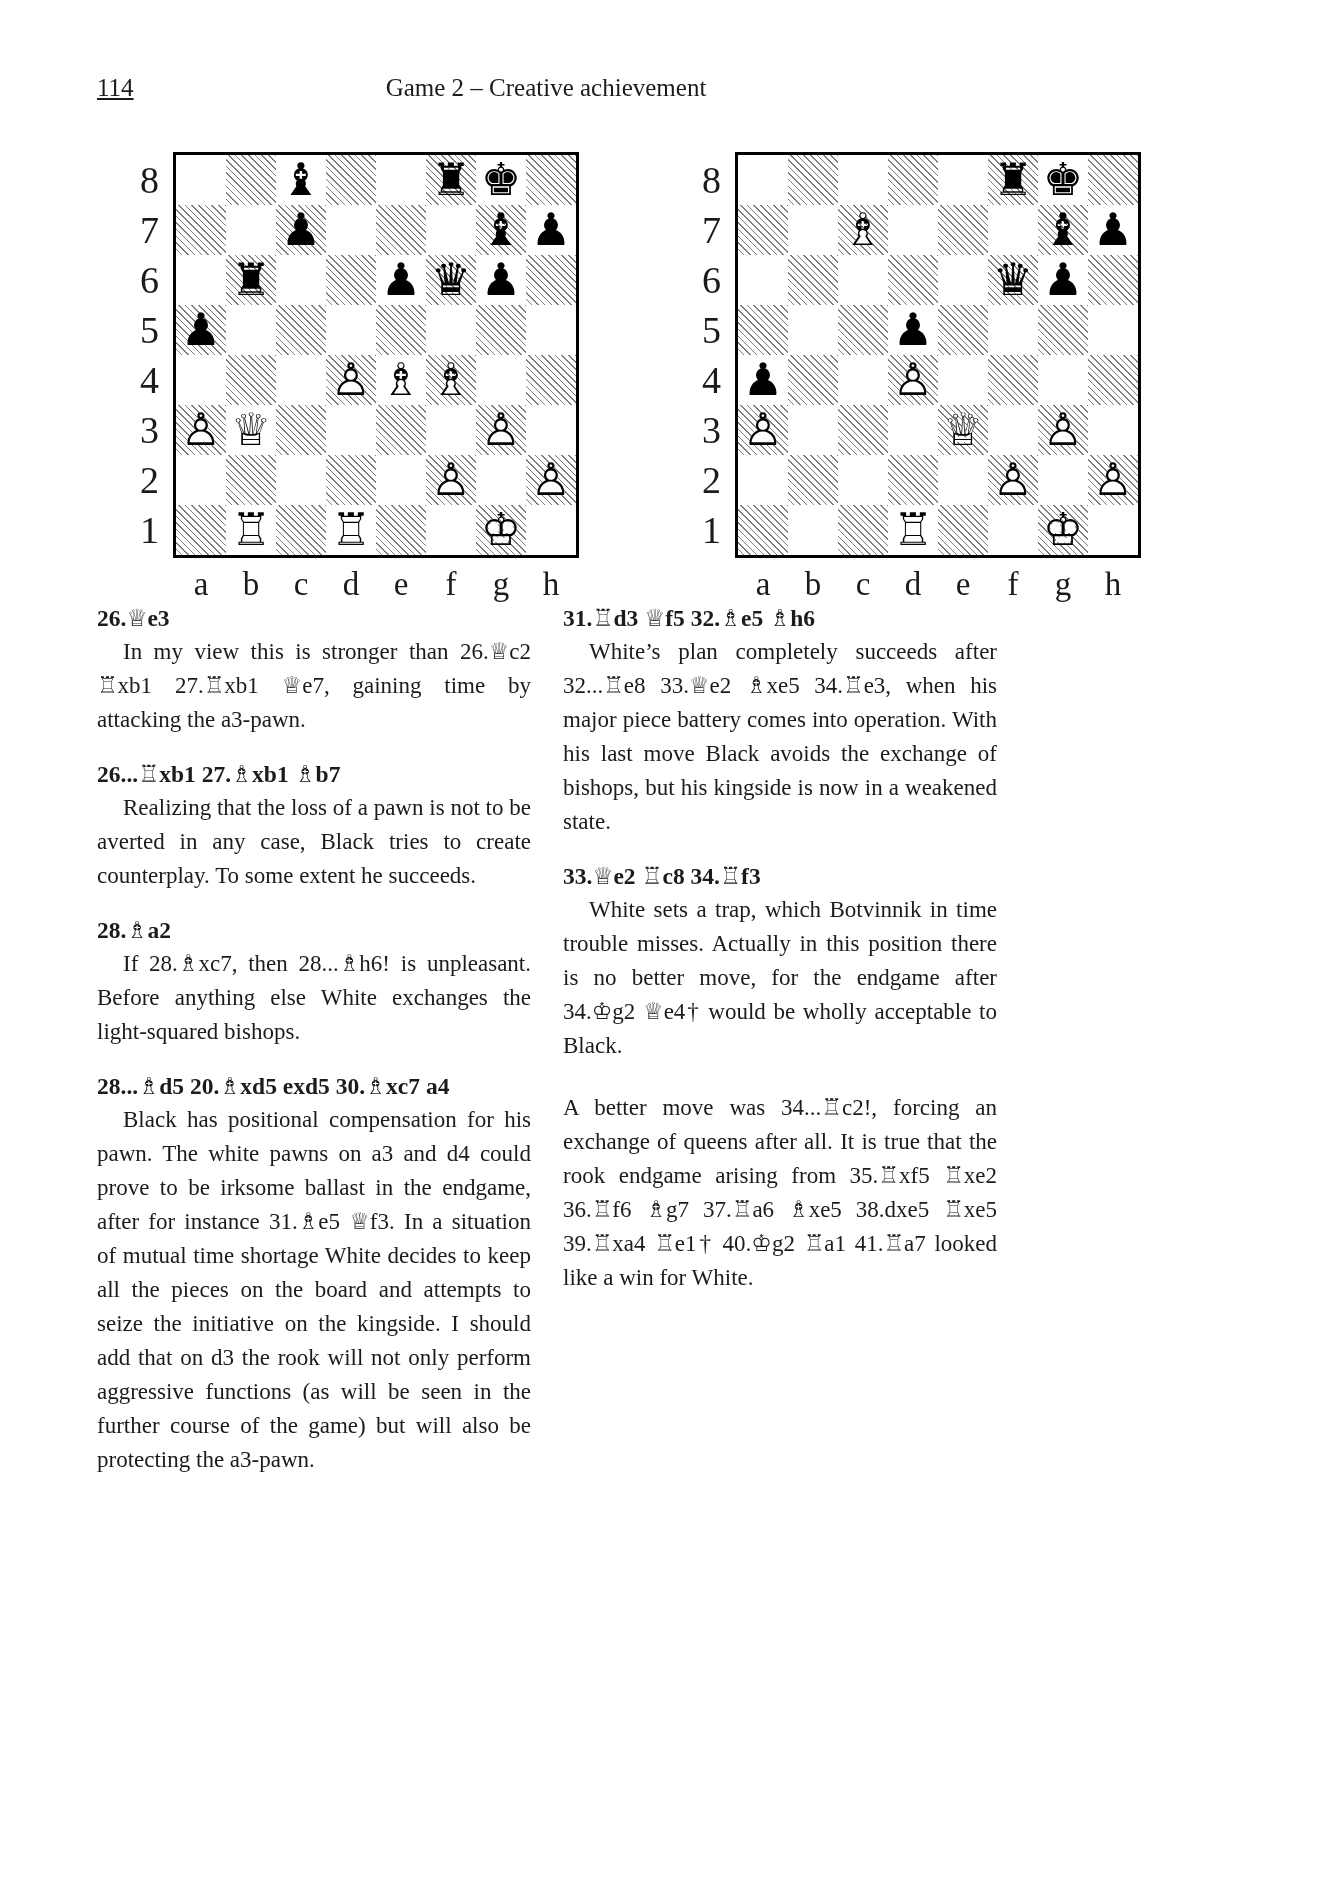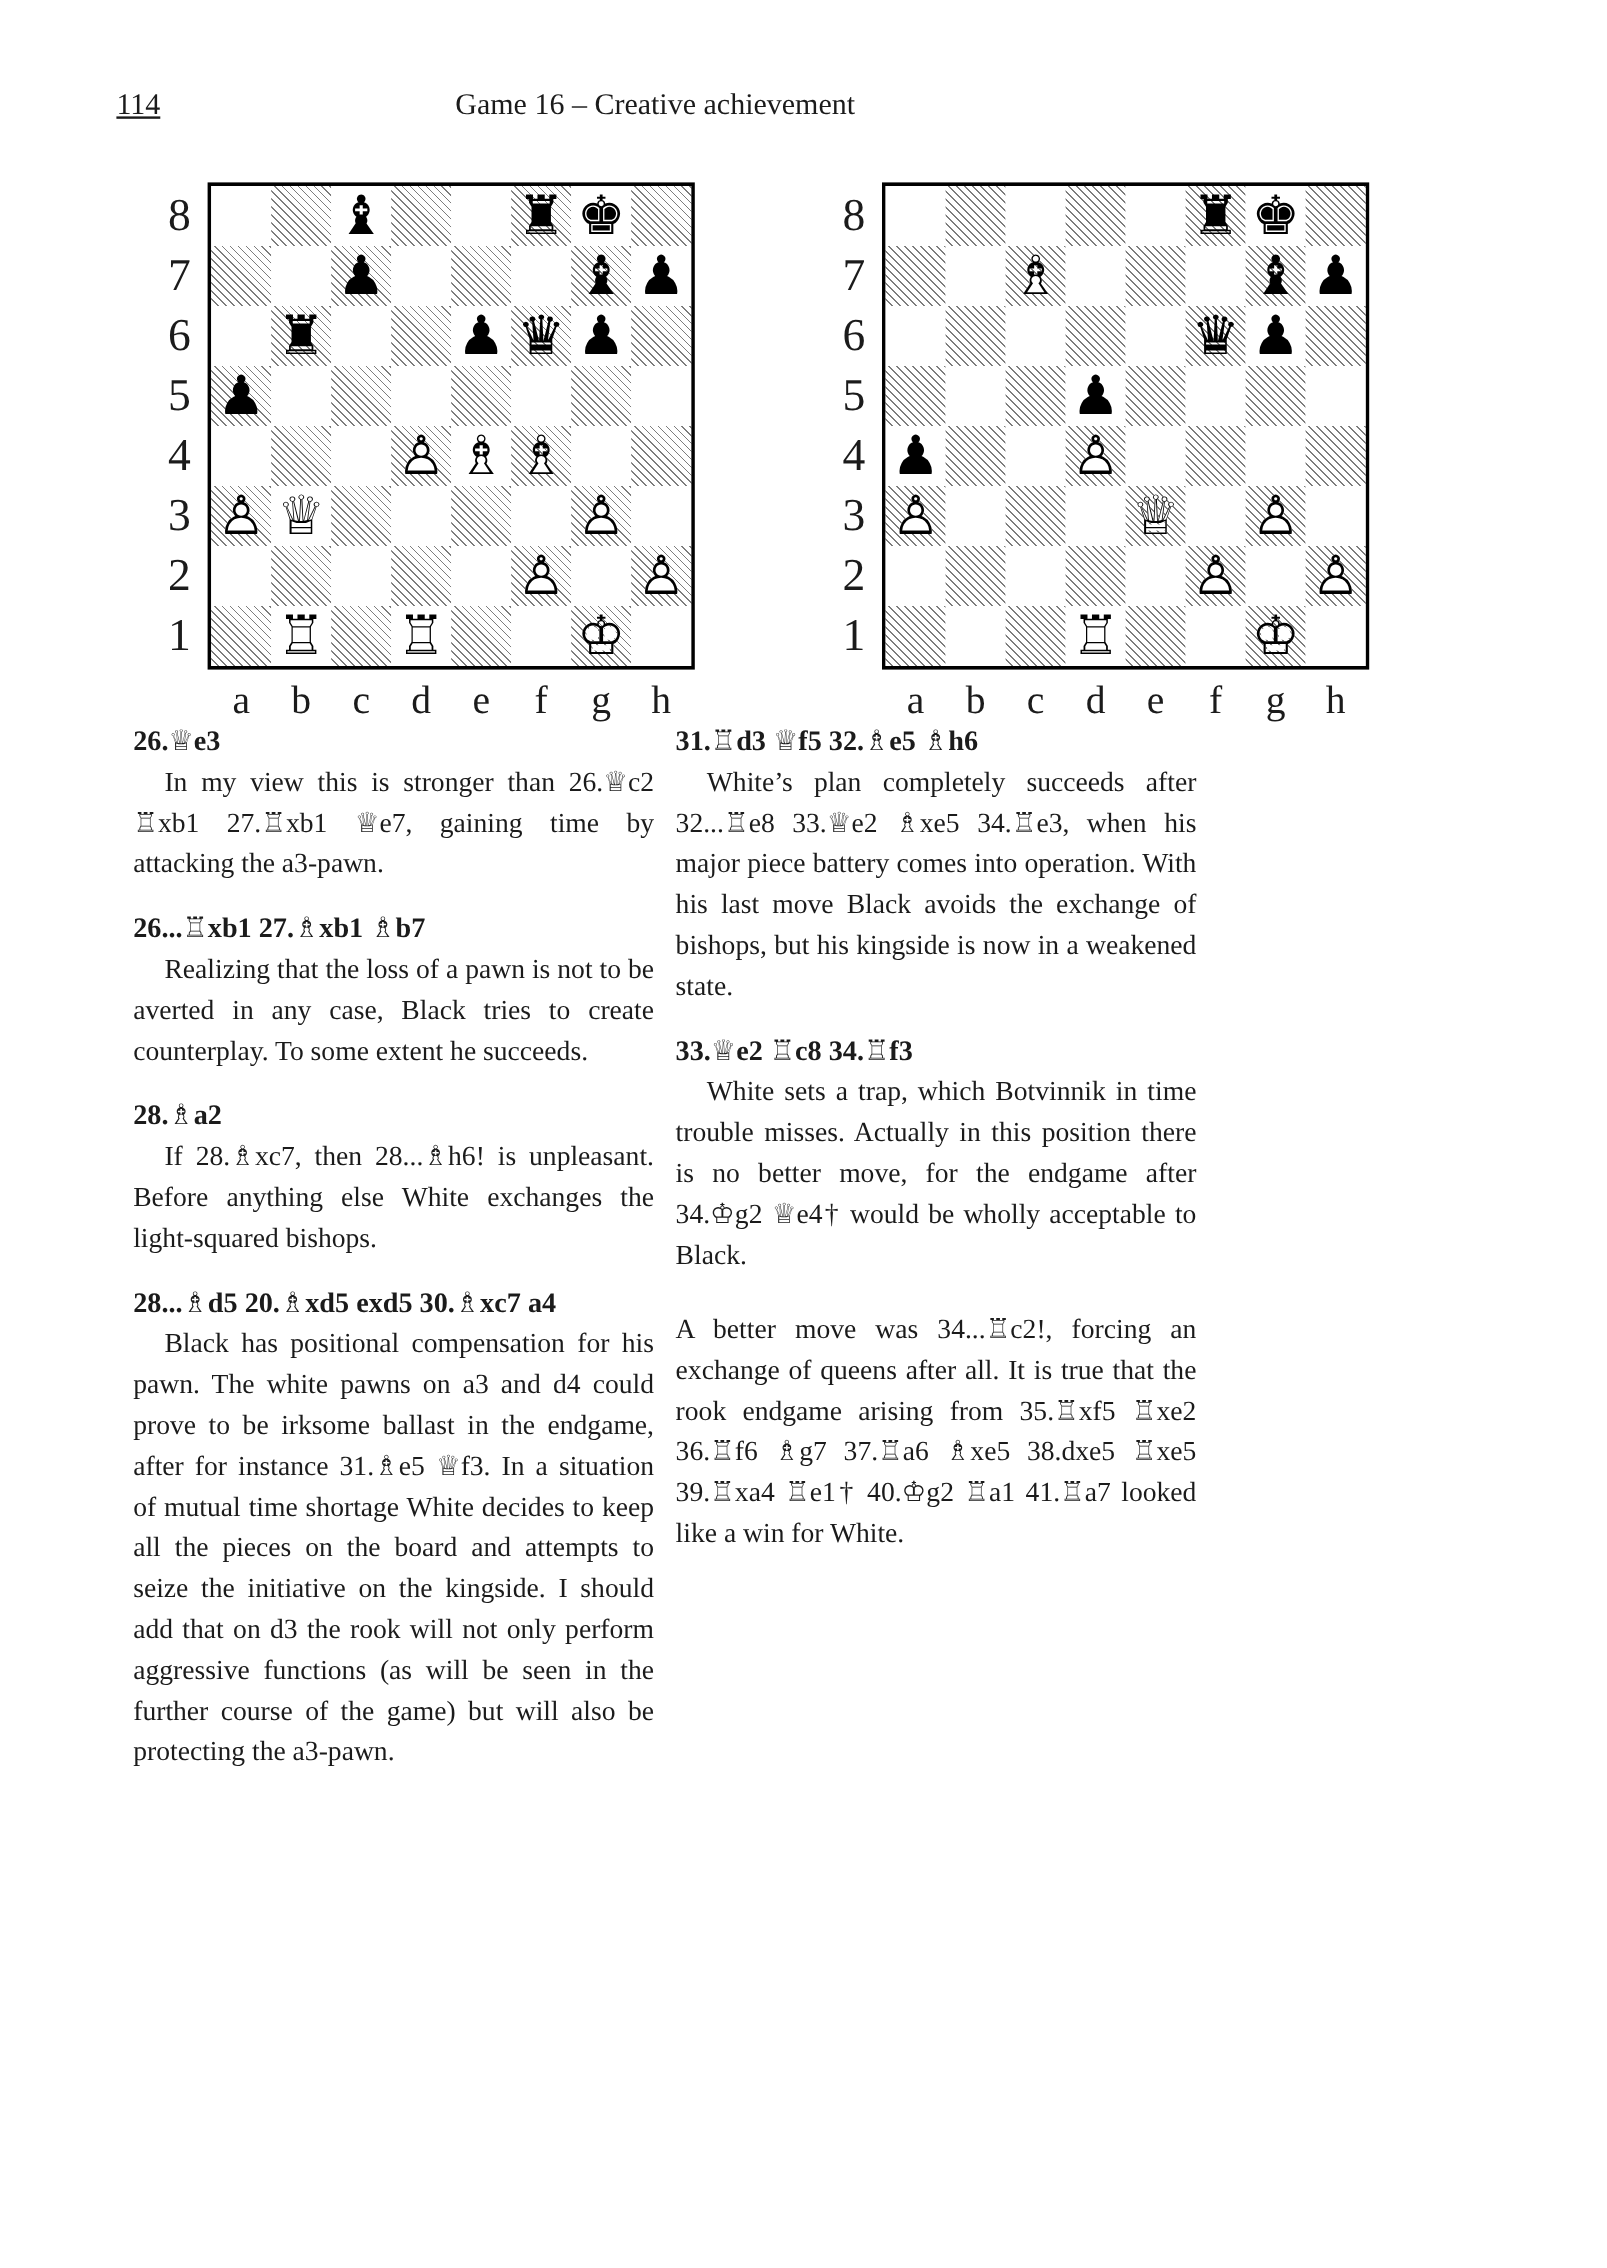--- a/index.html
+++ b/index.html
@@ -47,36 +47,36 @@
   .piece-glyph.black { color:#000000; }
 
   .files { position:absolute; left:79px; top:414px; width:400px; display:flex; }
   .file-label { width:50px; text-align:center; font-size:33px; }
 
   
   .column {
     position:absolute; top:601px; width:434px;
     font-size:23px; line-height:34px; text-align:justify;
   }
-  #column-left { left:111px; }
+  #column-left { left:97px; }
   #column-right { left:563px; }
 
   .column h3.heading {
     font-size:23.5px; font-weight:bold; margin:20px 0 0 0;
     line-height:34px; text-align:left;
   }
   .column h3.heading:first-child { margin-top:0; }
   .column p.para { margin:0; text-indent:26px; }
   .column p.para-noindent { margin:28px 0 0 0; text-indent:0; }
 </style>
 </head>
 <body>
 
 <div class="page-number">114</div>
-<div class="running-head">Game 16 – Creative achievement</div>
+<div class="running-head">Game 2 – Creative achievement</div>
 
 <div class="diagram" id="diagram-0">
   <div class="ranks">
       <div class="rank-label">8</div>
       <div class="rank-label">7</div>
       <div class="rank-label">6</div>
       <div class="rank-label">5</div>
       <div class="rank-label">4</div>
       <div class="rank-label">3</div>
       <div class="rank-label">2</div>

